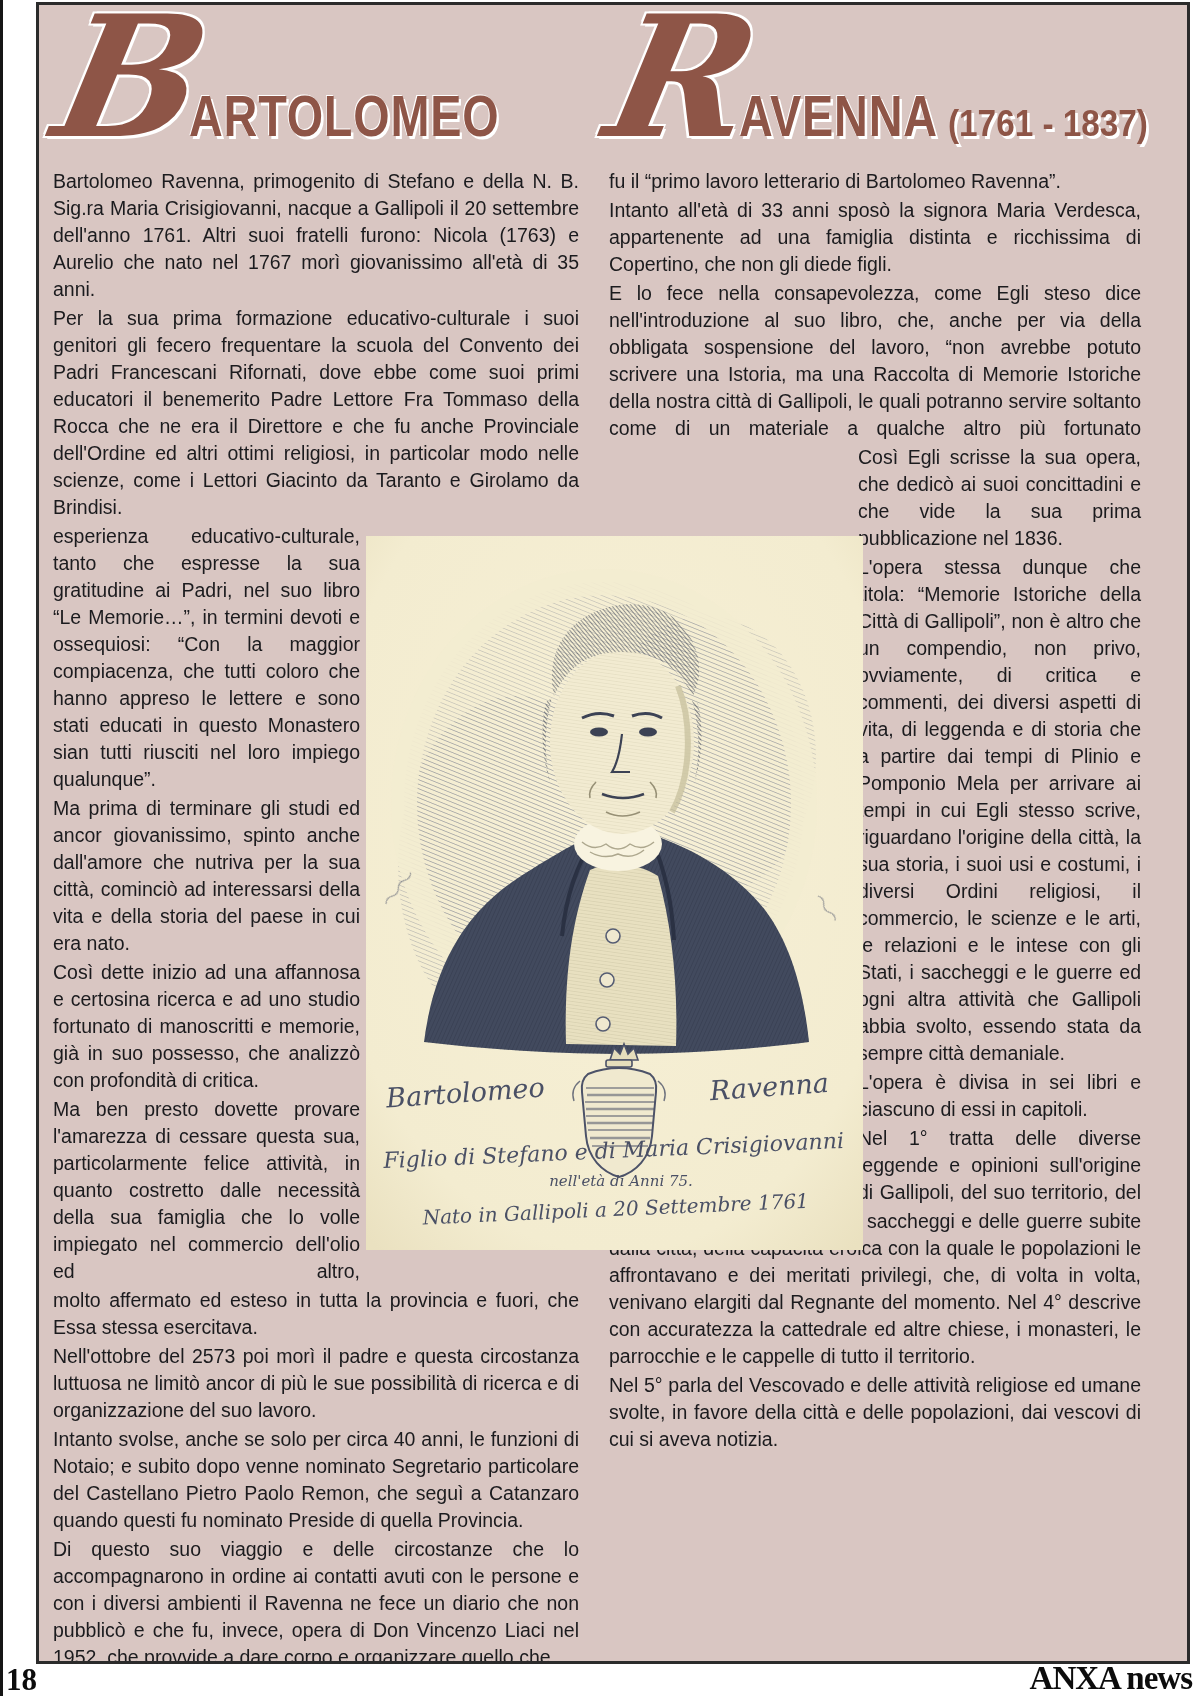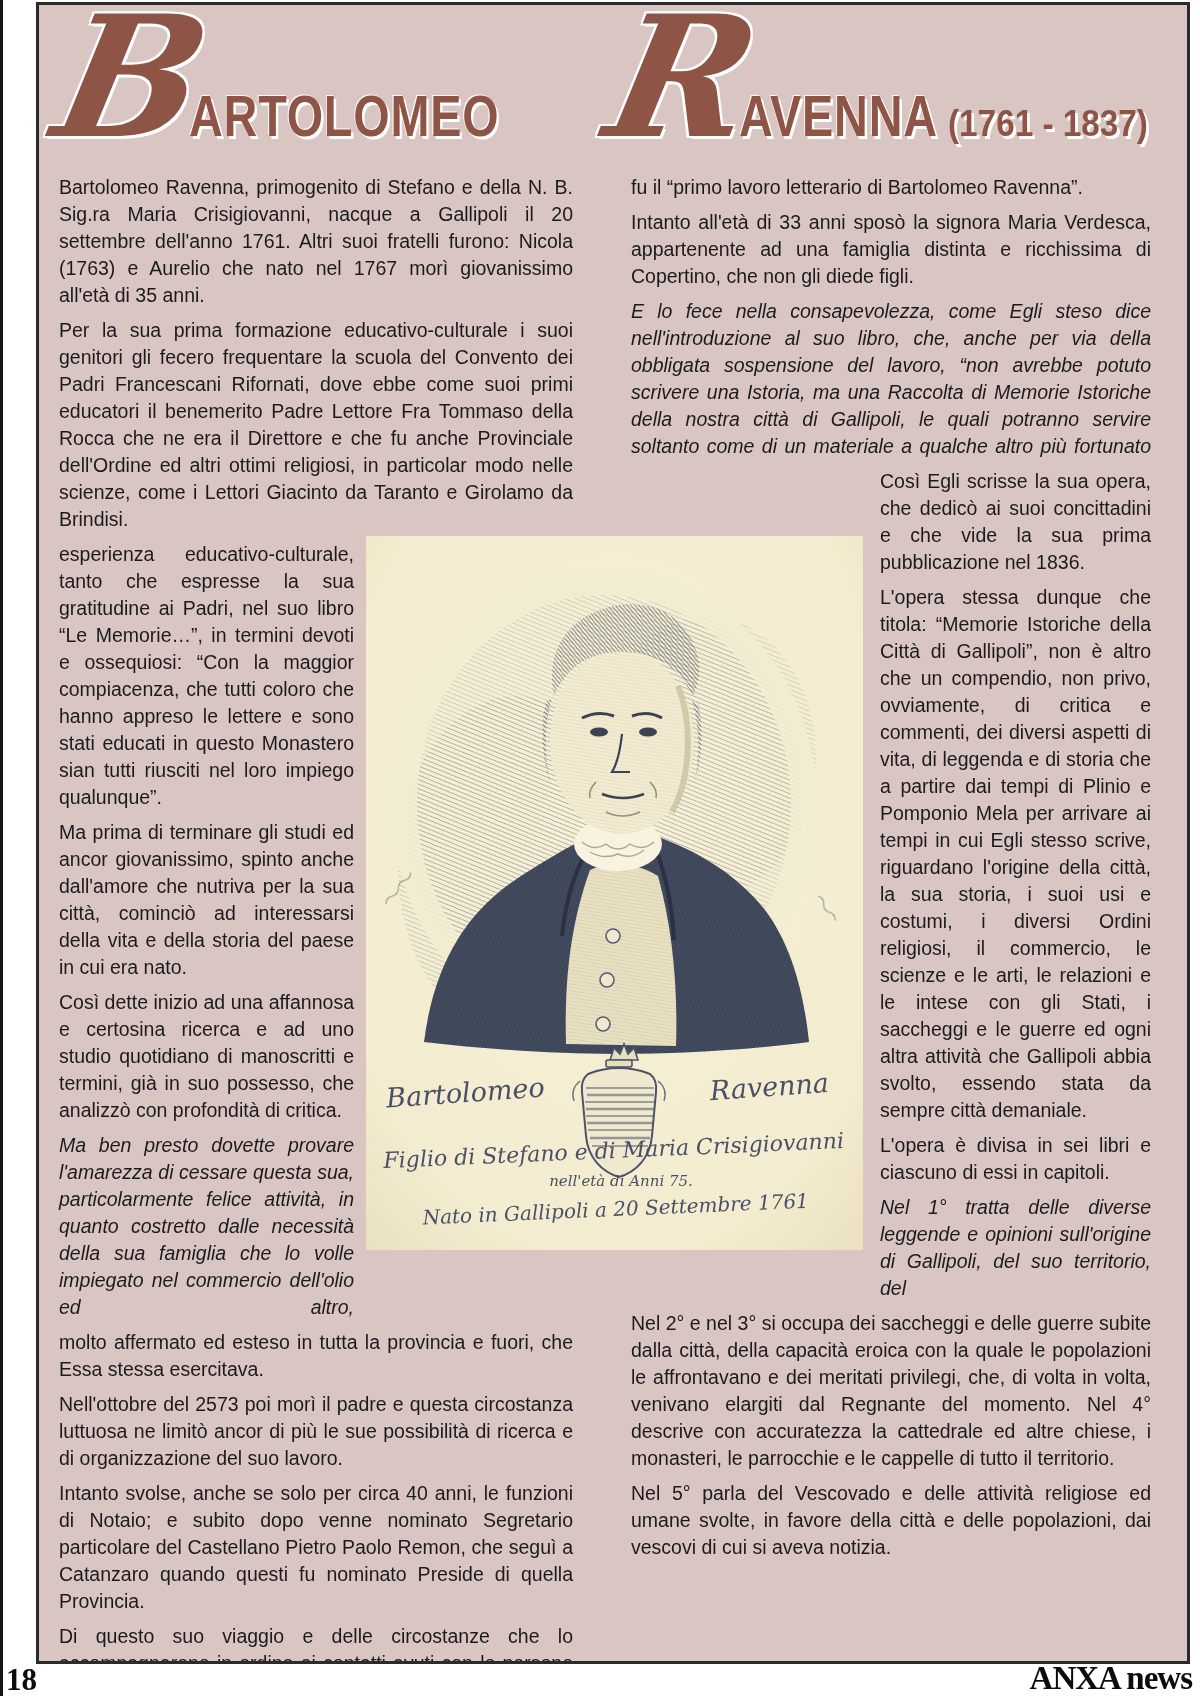--- a/index.html
+++ b/index.html
@@ -43,23 +43,23 @@
     transform:scaleX(.9);transform-origin:left bottom;
     text-shadow:3px 3px 0 #fff;
     margin-left:-34px;margin-bottom:14px;white-space:nowrap;
   }
   .word-gap{width:46px;}
 
   
   .column{position:absolute;top:161px;font-size:19.5px;line-height:27px;
     color:var(--ink);text-align:justify;}
   .col-left{left:12px;width:530px;}
-  .col-right{left:584px;width:536px;}
-  .column p{margin:8px;}
-  .jlast{text-align-last:justify;font-style:italic;}
+  .col-right{left:568px;width:536px;}
+  .column p{margin:2px;}
+  .jlast{text-align-last:justify;}
   .narrow-left{width:311px;}
   .narrow-right{width:287px;margin-left:auto;}
 
   
   .portrait{position:absolute;left:327px;top:531px;width:497px;height:714px;
     display:block;box-shadow:0 0 0 1px #c9c09e inset;}
 
   
   .page-num{position:absolute;left:6px;top:1662px;
     font-family:"Liberation Serif",serif;font-weight:bold;font-size:31px;color:#0c0c0c;}
@@ -86,21 +86,21 @@
       <span class="years">(1761 - 1837)</span>
     </div>
   </div>
 
   <div class="column col-left">
     <p>Bartolomeo Ravenna, primogenito di Stefano e della N. B. Sig.ra Maria Crisigiovanni, nacque a Gallipoli il 20 settembre dell'anno 1761. Altri suoi fratelli furono: Nicola (1763) e Aurelio che nato nel 1767 morì giovanissimo all'età di 35 anni.</p>
     <p>Per la sua prima formazione educativo-culturale i suoi genitori gli fecero frequentare la scuola del Convento dei Padri Francescani Rifornati, dove ebbe come suoi primi educatori il benemerito Padre Lettore Fra Tommaso della Rocca che ne era il Direttore e che fu anche Provinciale dell'Ordine ed altri ottimi religiosi, in particolar modo nelle scienze, come i Lettori Giacinto da Taranto e Girolamo da Brindisi.</p>
     <div class="narrow-left">
       <p>esperienza educativo-culturale, tanto che espresse la sua gratitudine ai Padri, nel suo libro “Le Memorie…”, in termini devoti e ossequiosi: “Con la maggior compiacenza, che tutti coloro che hanno appreso le lettere e sono stati educati in questo Monastero sian tutti riusciti nel loro impiego qualunque”.</p>
       <p>Ma prima di terminare gli studi ed ancor giovanissimo, spinto anche dall'amore che nutriva per la sua città, cominciò ad interessarsi della vita e della storia del paese in cui era nato.</p>
-      <p>Così dette inizio ad una affannosa e certosina ricerca e ad uno studio quotidiano di manoscritti e termini, già in suo possesso, che analizzò con profondità di critica.</p>
+      <p>Così dette inizio ad una affannosa e certosina ricerca e ad uno studio fortunato di manoscritti e memorie, già in suo possesso, che analizzò con profondità di critica.</p>
       <p class="jlast">Ma ben presto dovette provare l'amarezza di cessare questa sua, particolarmente felice attività, in quanto costretto dalle necessità della sua famiglia che lo volle impiegato nel commercio dell'olio ed altro,</p>
     </div>
     <p>molto affermato ed esteso in tutta la provincia e fuori, che Essa stessa esercitava.</p>
     <p>Nell'ottobre del 2573 poi morì il padre e questa circostanza luttuosa ne limitò ancor di più le sue possibilità di ricerca e di organizzazione del suo lavoro.</p>
     <p>Intanto svolse, anche se solo per circa 40 anni, le funzioni di Notaio; e subito dopo venne nominato Segretario particolare del Castellano Pietro Paolo Remon, che seguì a Catanzaro quando questi fu nominato Preside di quella Provincia.</p>
     <p>Di questo suo viaggio e delle circostanze che lo accompagnarono in ordine ai contatti avuti con le persone e con i diversi ambienti il Ravenna ne fece un diario che non pubblicò e che fu, invece, opera di Don Vincenzo Liaci nel 1952, che provvide a dare corpo e organizzare quello che</p>
   </div>
 
   <div class="column col-right">
     <p>fu il “primo lavoro letterario di Bartolomeo Ravenna”.</p>

